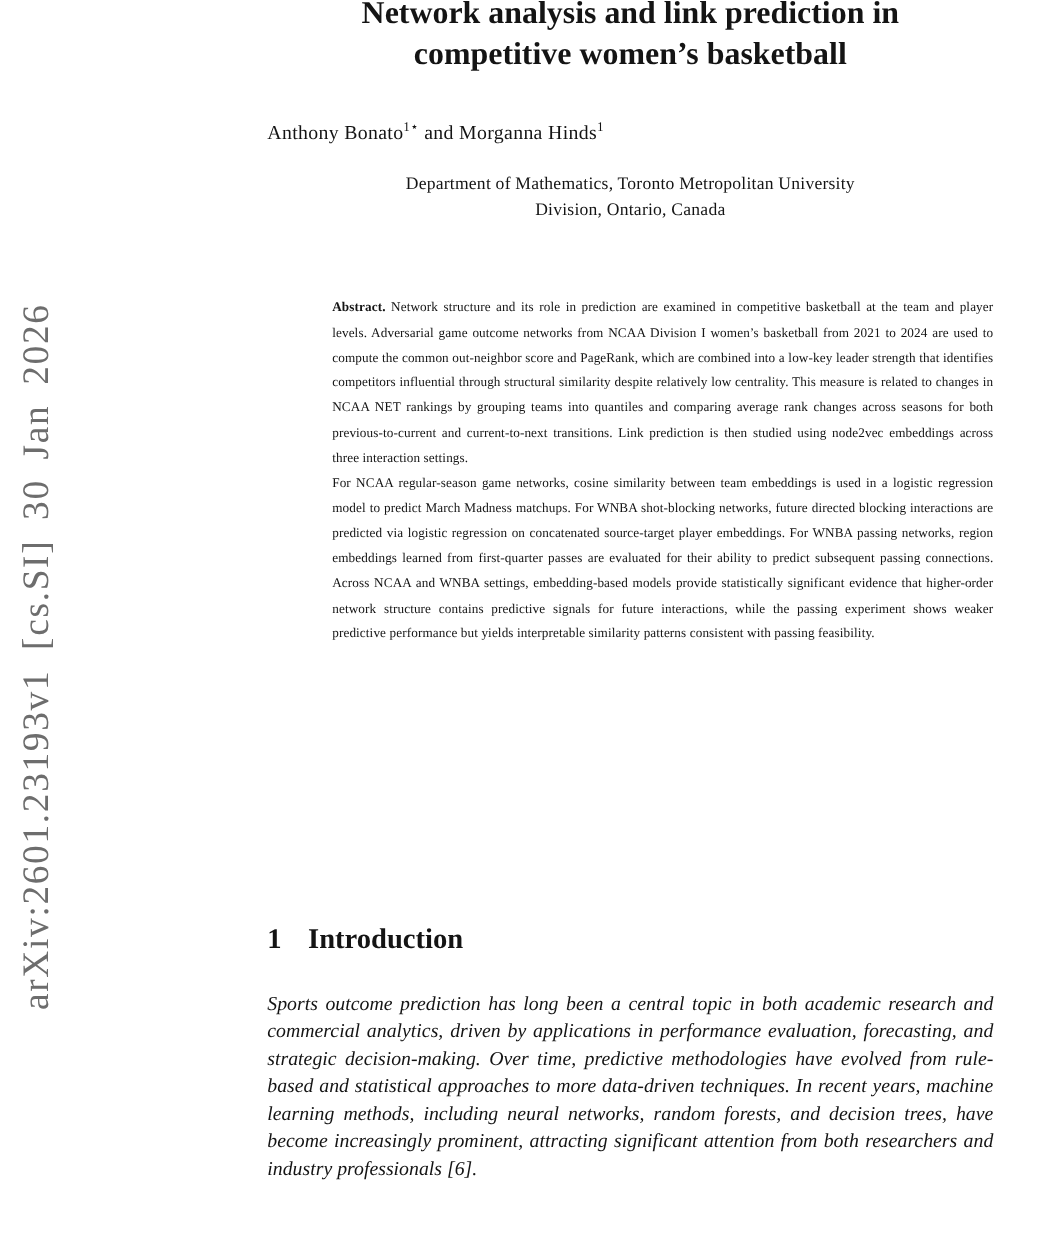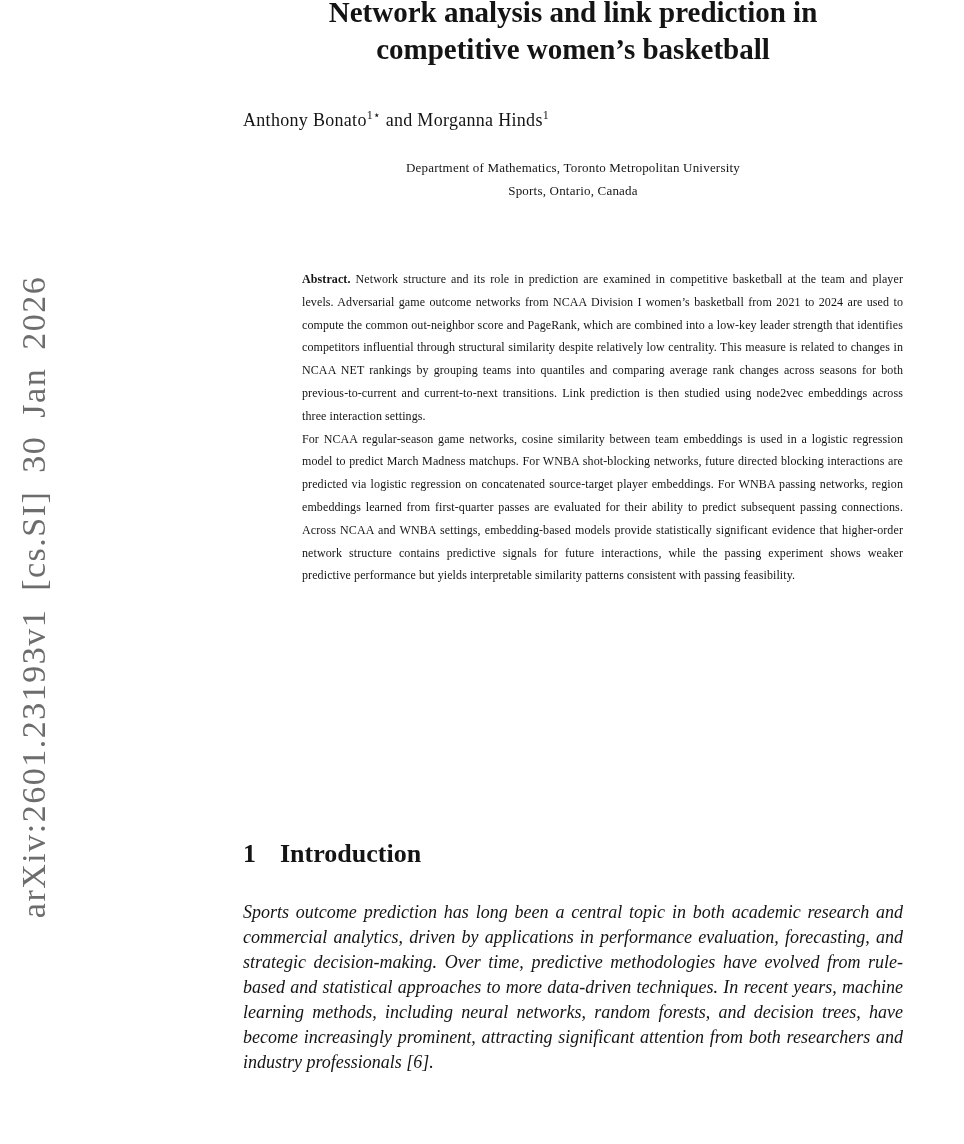--- a/index.html
+++ b/index.html
@@ -63,21 +63,21 @@
   .authors sup {
     font-size: 12px;
     line-height: 0;
   }
 
   .affiliation {
     position: absolute;
     top: 156px;
     left: 243px;
     width: 660px;
-    font-size: 13px;
+    font-size: 16px;
     line-height: 23px;
     text-align: center;
     letter-spacing: 0.2px;
   }
 
   .abstract {
     position: absolute;
     top: 268px;
     left: 302px;
     width: 601px;
@@ -148,21 +148,21 @@
   <div class="watermark">arXiv:2601.23193v1 [cs.SI] 30 Jan 2026</div>
 
   <h1 class="title"><span class="title-inner">Network analysis and link prediction in competitive women’s basketball</span></h1>
 
   <div class="authors"><span>Anthony Bonato</span><sup>1⋆</sup>
     <span>and</span>
     <span>Morganna Hinds</span><sup>1</sup></div>
 
   <div class="affiliation">
     <div>Department of Mathematics, Toronto Metropolitan University</div>
-    <div>Sports, Ontario, Canada</div>
+    <div>Division, Ontario, Canada</div>
   </div>
 
   <div class="abstract">
     <p><span class="abs-label">Abstract.</span> <span>Network structure and its role in prediction are examined in competitive basketball at the team and player levels. Adversarial game outcome networks from NCAA Division I women’s basketball from 2021 to 2024 are used to compute the common out-neighbor score and PageRank, which are combined into a low-key leader strength that identifies competitors influential through structural similarity despite relatively low centrality. This measure is related to changes in NCAA NET rankings by grouping teams into quantiles and comparing average rank changes across seasons for both previous-to-current and current-to-next transitions. Link prediction is then studied using node2vec embeddings across three interaction settings.</span></p>
     <p>For NCAA regular-season game networks, cosine similarity between team embeddings is used in a logistic regression model to predict March Madness matchups. For WNBA shot-blocking networks, future directed blocking interactions are predicted via logistic regression on concatenated source-target player embeddings. For WNBA passing networks, region embeddings learned from first-quarter passes are evaluated for their ability to predict subsequent passing connections. Across NCAA and WNBA settings, embedding-based models provide statistically significant evidence that higher-order network structure contains predictive signals for future interactions, while the passing experiment shows weaker predictive performance but yields interpretable similarity patterns consistent with passing feasibility.</p>
   </div>
 
   <h2 class="section-heading"><span class="sec-num">1</span><span>Introduction</span></h2>
 
   <p class="body-par">Sports outcome prediction has long been a central topic in both academic research and commercial analytics, driven by applications in performance evaluation, forecasting, and strategic decision-making. Over time, predictive methodologies have evolved from rule-based and statistical approaches to more data-driven techniques. In recent years, machine learning methods, including neural networks, random forests, and decision trees, have become increasingly prominent, attracting significant attention from both researchers and industry professionals [6].</p>

